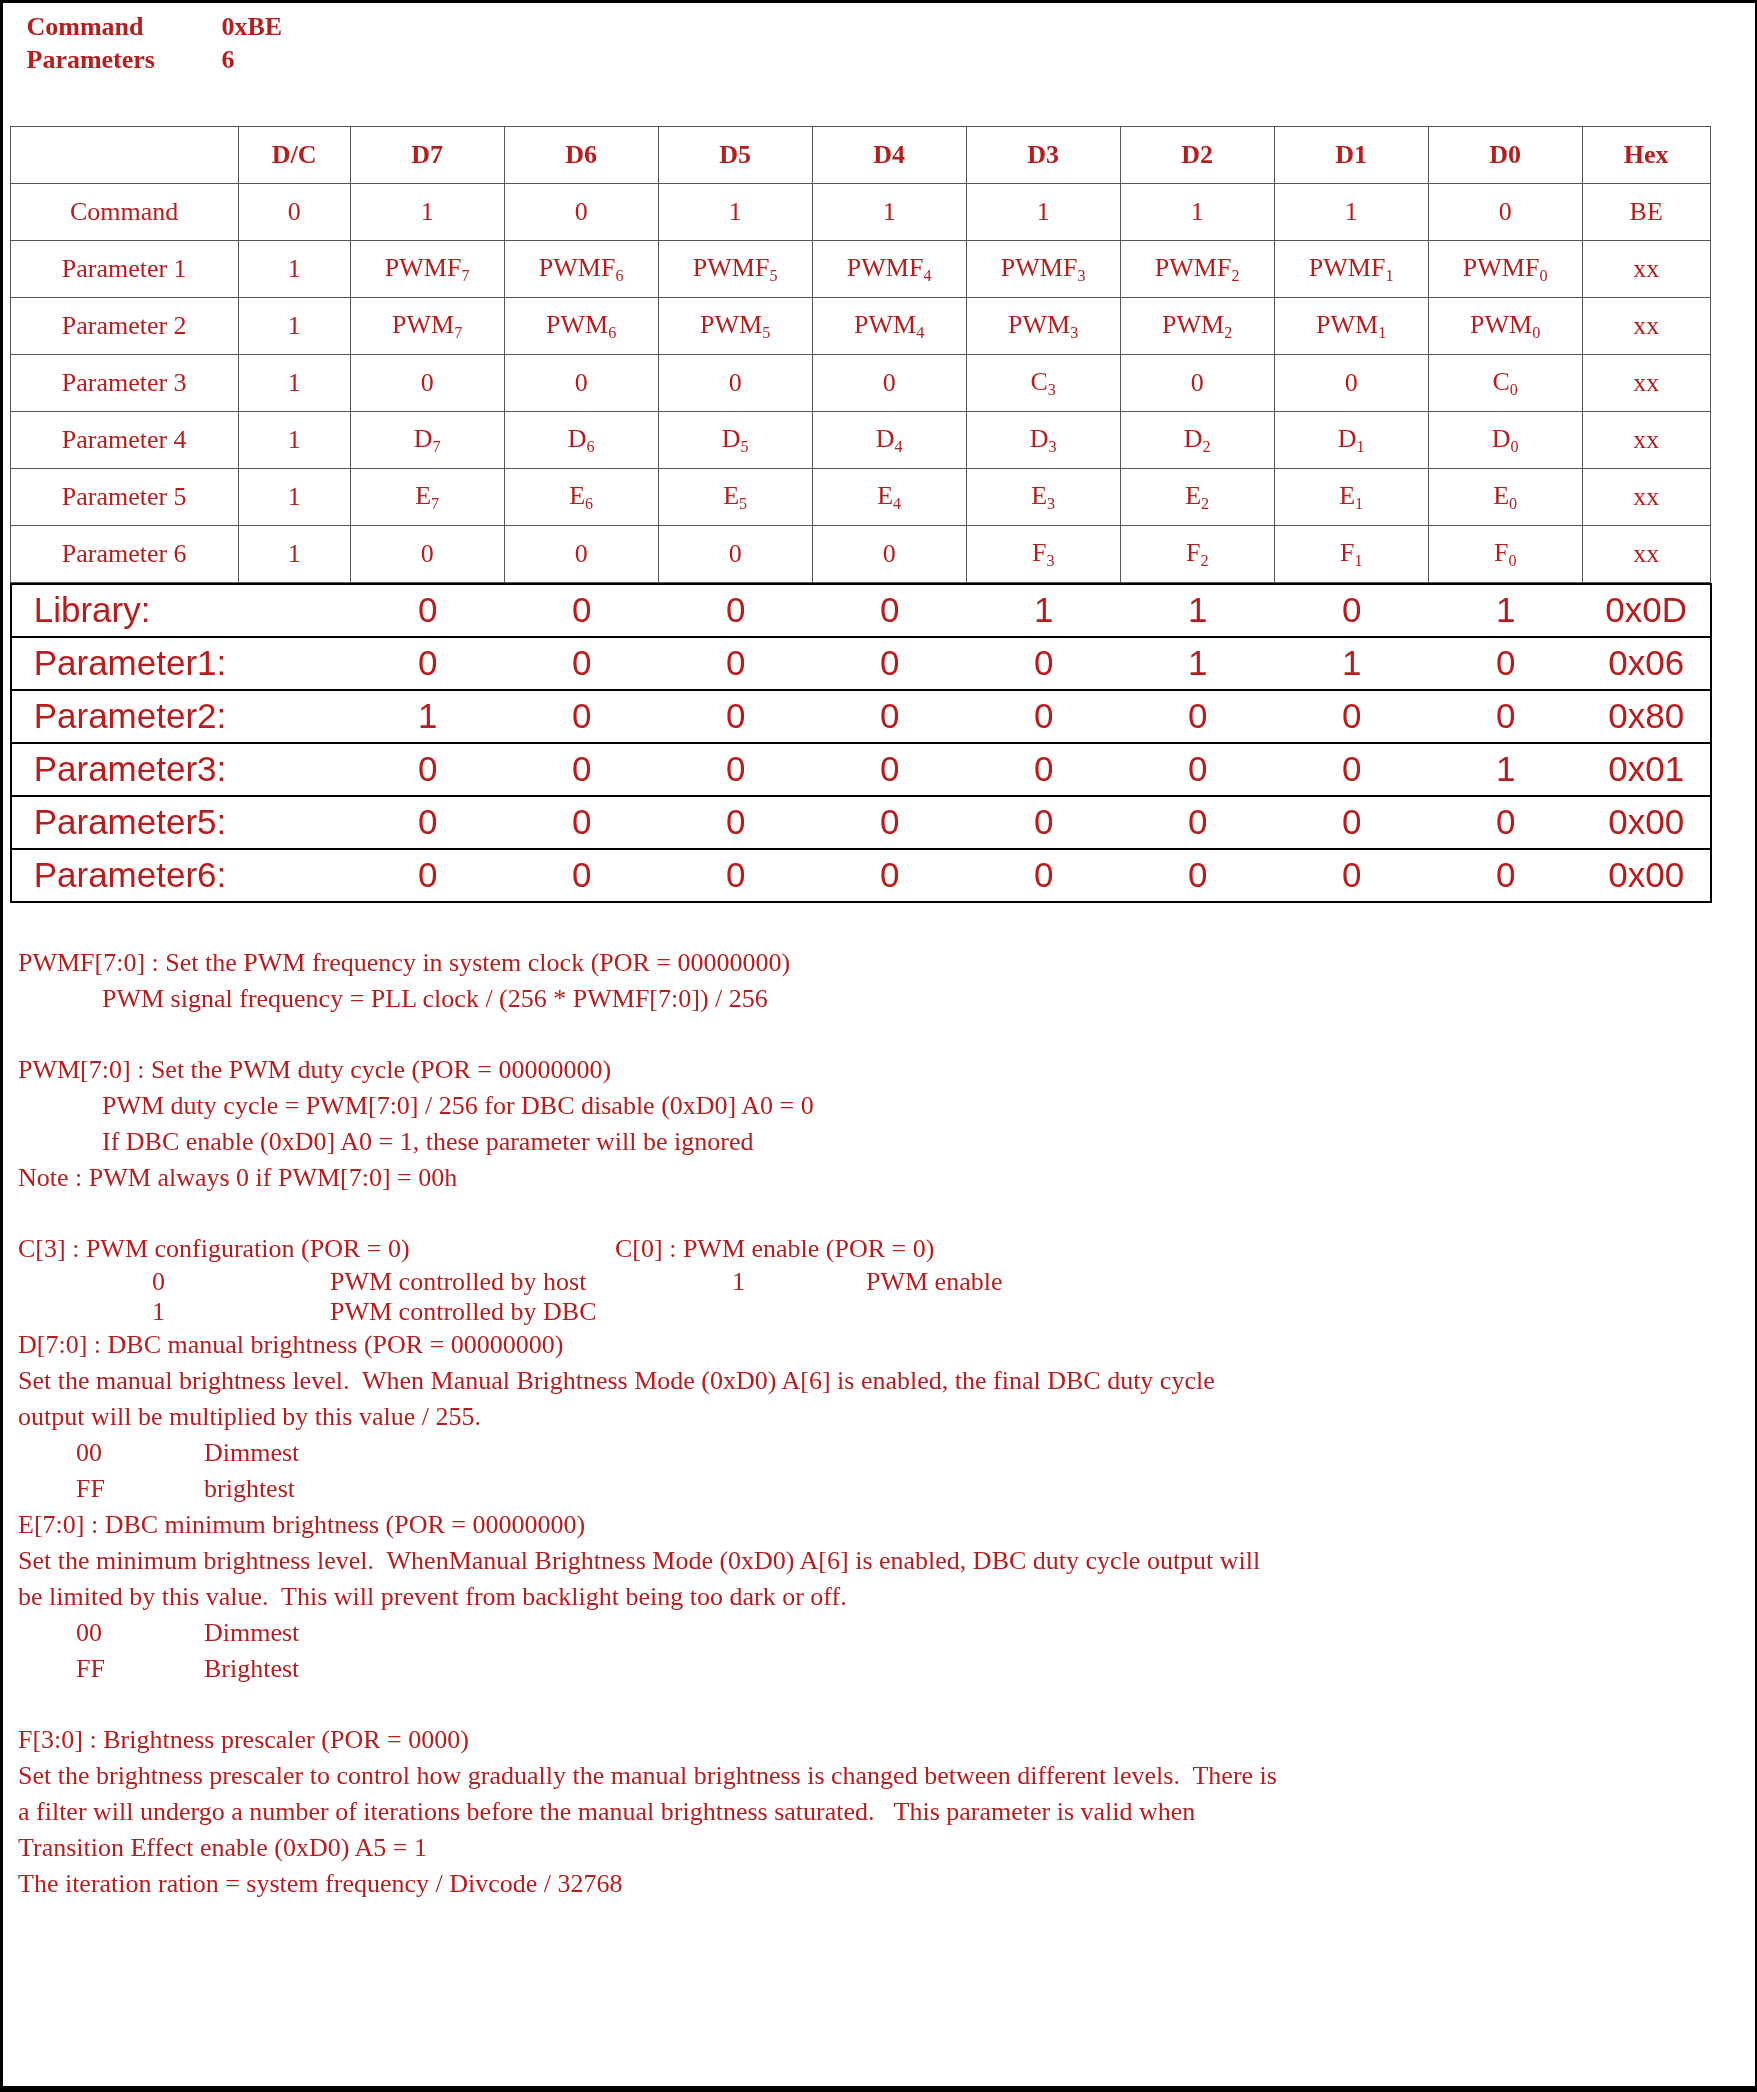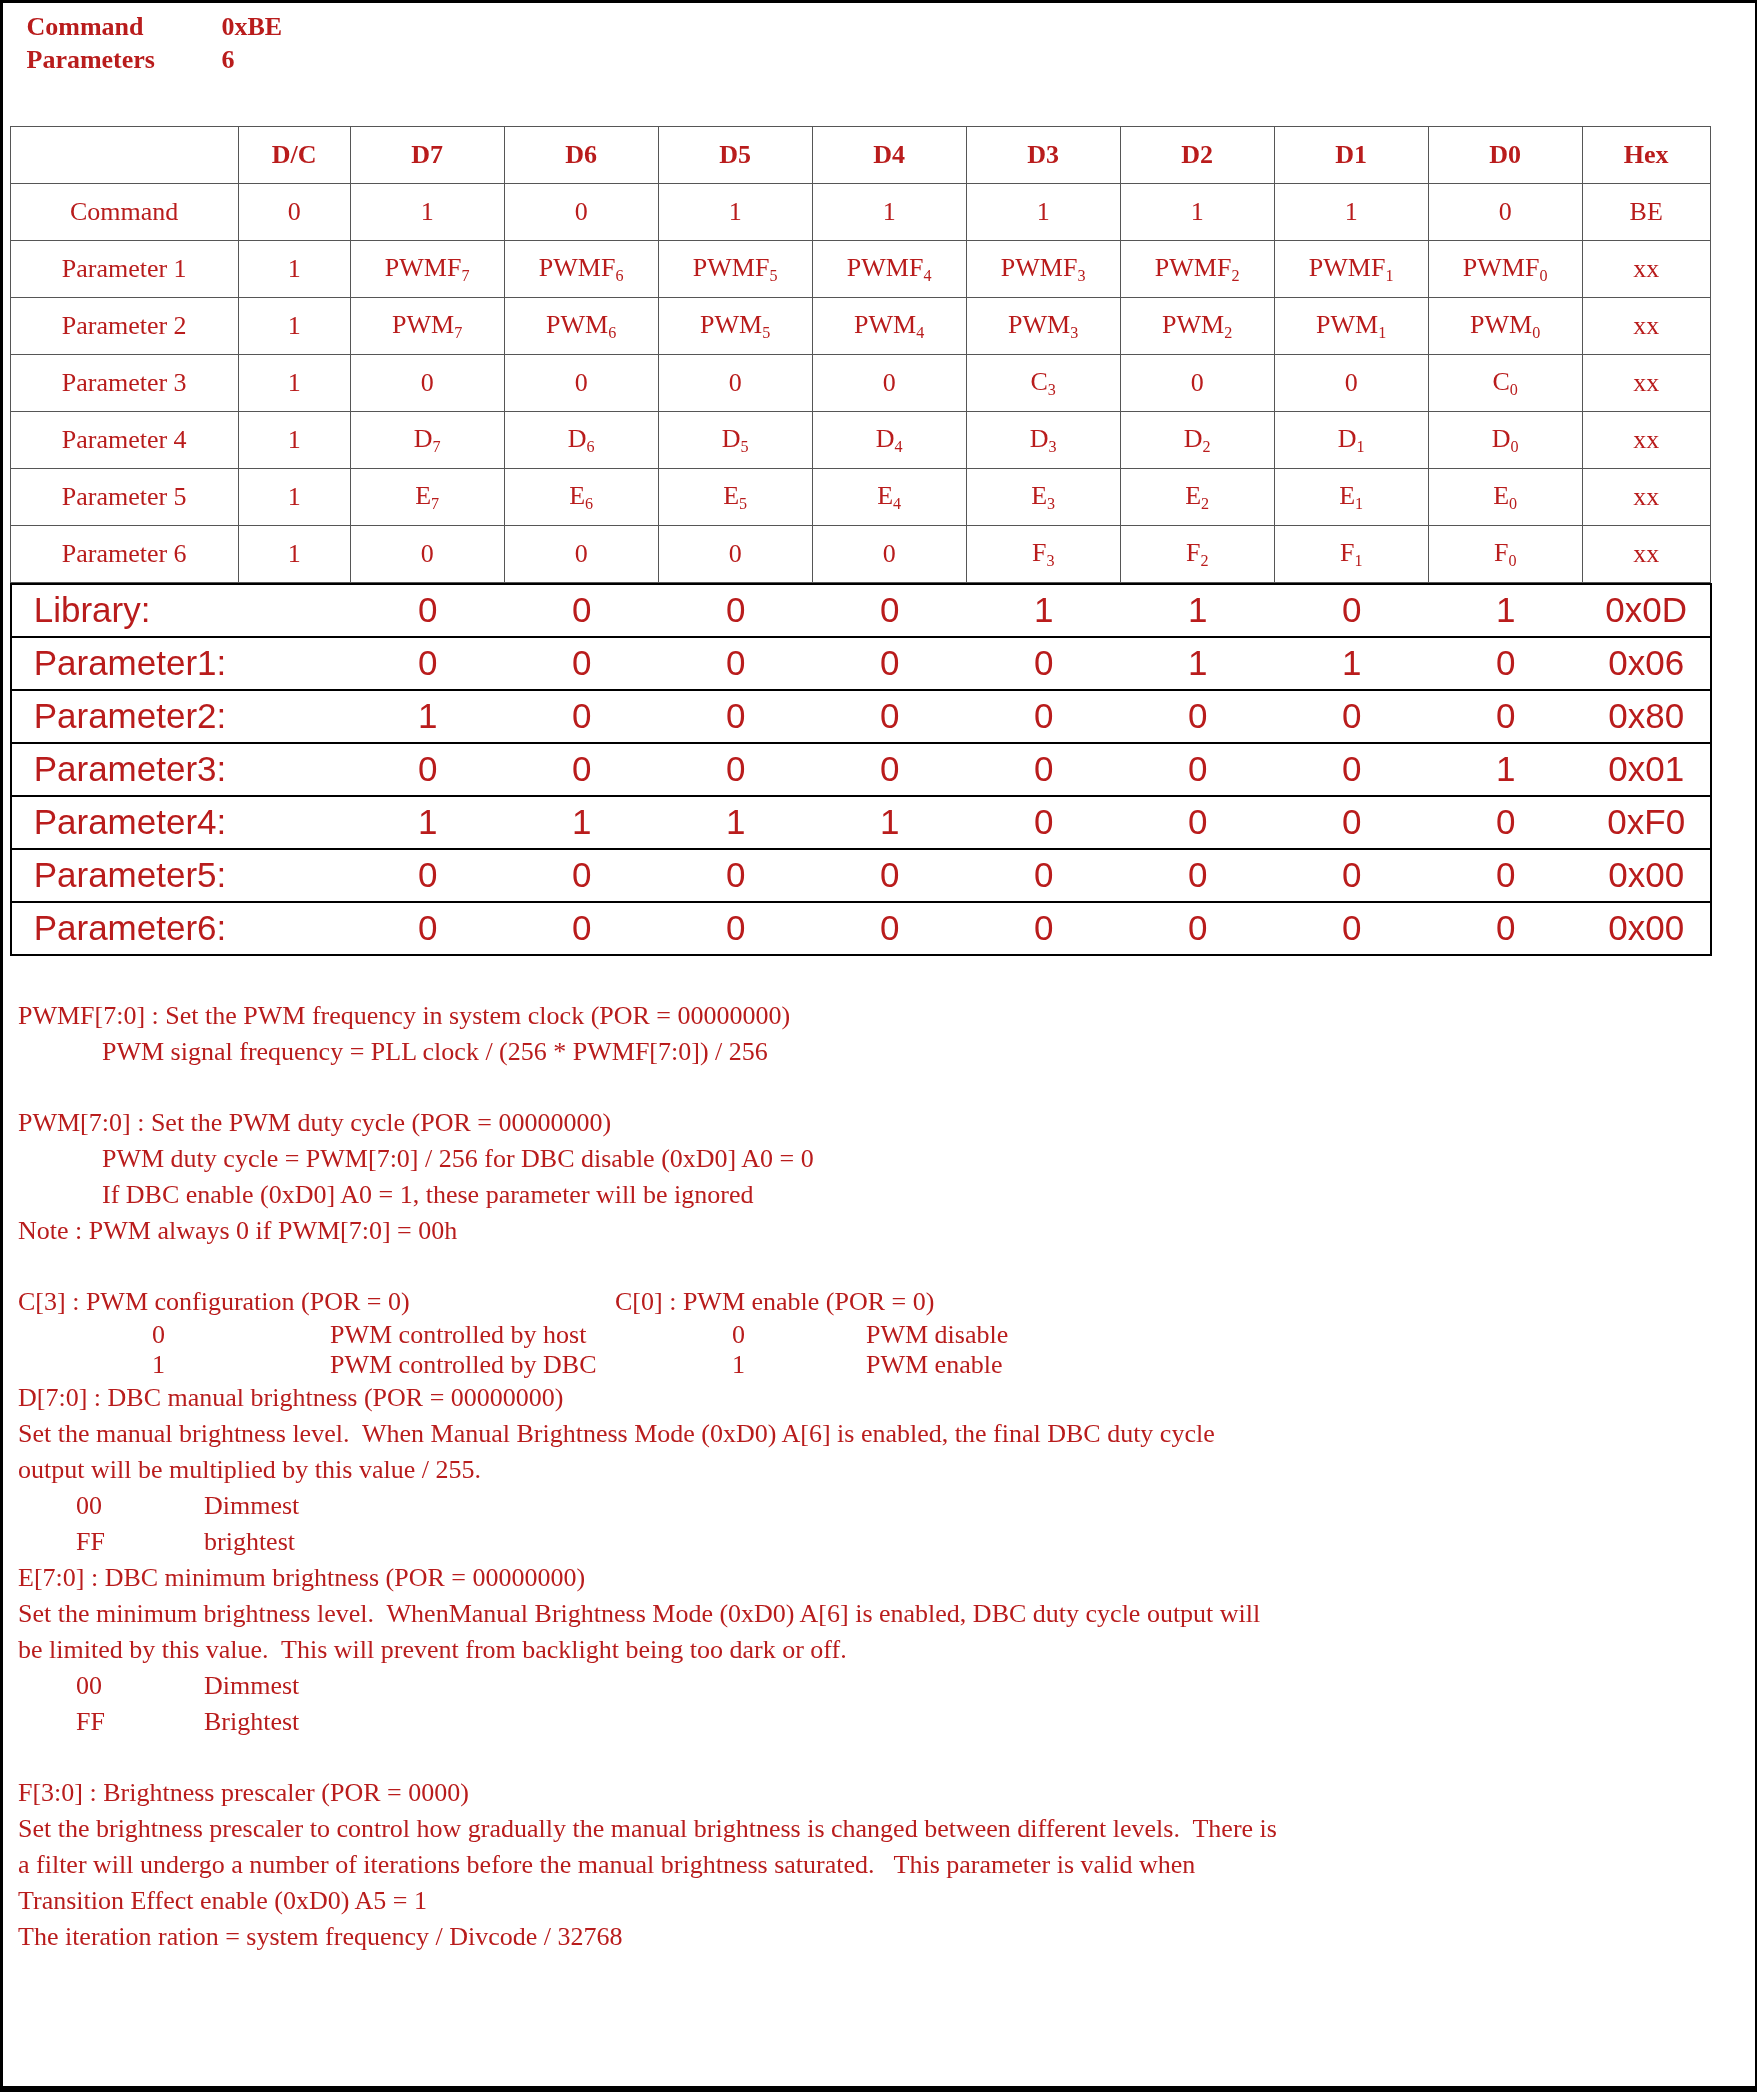--- a/index.html
+++ b/index.html
@@ -261,32 +261,20 @@
           <td>0</td>
           <td>0</td>
           <td>0</td>
           <td>0</td>
           <td>0</td>
           <td>0</td>
           <td>1</td>
           <td>0x01</td>
         </tr>
         <tr>
-          <td>Parameter4:</td>
-          <td>1</td>
-          <td>1</td>
-          <td>1</td>
-          <td>1</td>
-          <td>0</td>
-          <td>0</td>
-          <td>0</td>
-          <td>0</td>
-          <td>0xF0</td>
-        </tr>
-        <tr>
           <td>Parameter5:</td>
           <td>0</td>
           <td>0</td>
           <td>0</td>
           <td>0</td>
           <td>0</td>
           <td>0</td>
           <td>0</td>
           <td>0</td>
           <td>0x00</td>
@@ -319,21 +307,20 @@
       </div>
       <div class="section">
         <div class="twocol">
           <div class="col-left">
             <div class="note-line">C[3] : PWM configuration (POR = 0)</div>
             <div class="opt-line-c"><span class="v">0</span><span class="l">PWM controlled by host</span></div>
             <div class="opt-line-c"><span class="v">1</span><span class="l">PWM controlled by DBC</span></div>
           </div>
           <div class="col-right">
             <div class="note-line">C[0] : PWM enable (POR = 0)</div>
-            <div class="opt-line-c"><span class="v">0</span><span class="l">PWM disable</span></div>
             <div class="opt-line-c"><span class="v">1</span><span class="l">PWM enable</span></div>
           </div>
         </div>
       </div>
       <div class="section">
         <div class="note-line ind0">D[7:0] : DBC manual brightness (POR = 00000000)</div>
         <div class="note-line ind0">Set the manual brightness level.  When Manual Brightness Mode (0xD0) A[6] is enabled, the final DBC duty cycle</div>
         <div class="note-line ind0">output will be multiplied by this value / 255.</div>
         <div class="opt-line"><span class="v">00</span><span class="l">Dimmest</span></div>
         <div class="opt-line"><span class="v">FF</span><span class="l">brightest</span></div>

